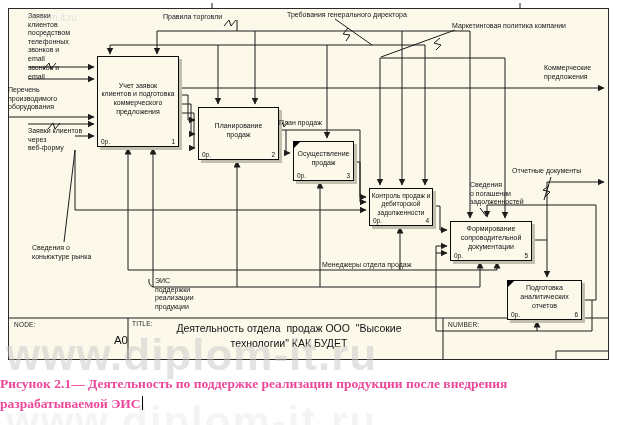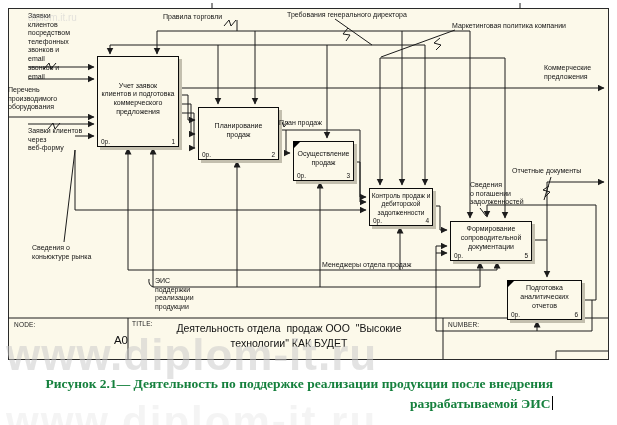--- a/index.html
+++ b/index.html
@@ -22,23 +22,23 @@
   .tb-node{position:absolute;left:8px;top:334px;width:120px;text-align:right;
        font-size:11.5px;color:#111;}
   .tb-title{position:absolute;left:140px;top:321px;width:298px;text-align:center;
        font-size:10.5px;line-height:1.45;color:#111;white-space:pre-wrap;}
   .wm-main{position:absolute;left:6px;top:330px;width:611px;font-size:44px;font-weight:bold;
        color:#c9c9c9;opacity:.5;letter-spacing:1px;white-space:nowrap;pointer-events:none;}
   .wm-strip{position:absolute;left:6px;top:398px;width:611px;font-size:42px;font-weight:bold;
        color:#d4d4d4;opacity:.25;letter-spacing:2px;white-space:nowrap;pointer-events:none;}
   .wm-corner{position:absolute;left:28px;top:12px;font-size:10px;color:#bfbfc6;opacity:.4;
        pointer-events:none;}
-  .caption{position:absolute;left:0;top:374px;width:553px;text-align:right;
+  .caption{position:absolute;left:0;top:374px;width:553px;text-align:left;
        font-family:"Liberation Serif",serif;font-weight:bold;font-size:13.5px;
-       line-height:1.45;color:#15803d;}
+       line-height:1.45;color:#ec4899;}
   .caret{display:inline-block;width:1.5px;height:14px;background:#000;margin-left:1px;
        vertical-align:-2px;}
 </style>
 </head>
 <body>
 
 <div class="stage">
 
   <div class="frame"></div>
 

